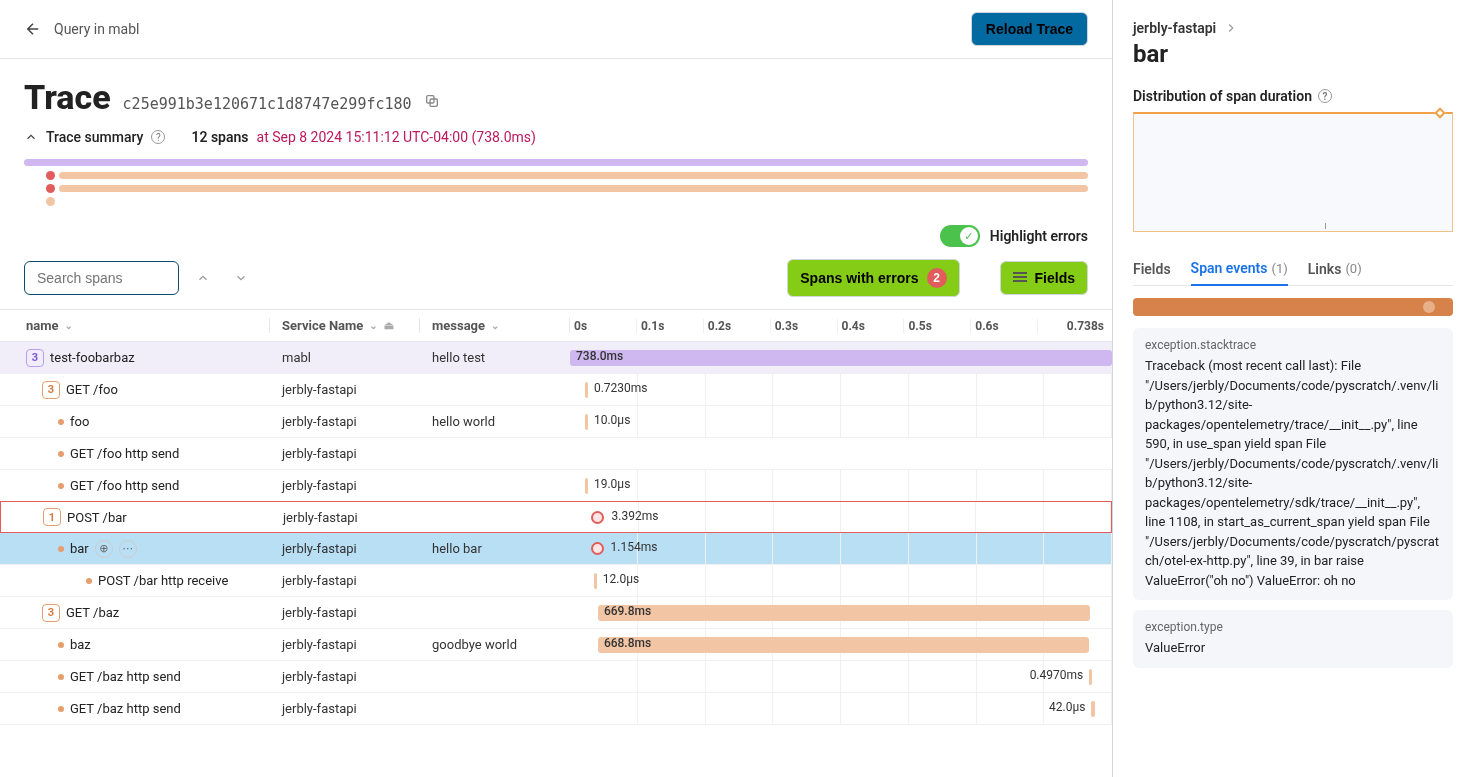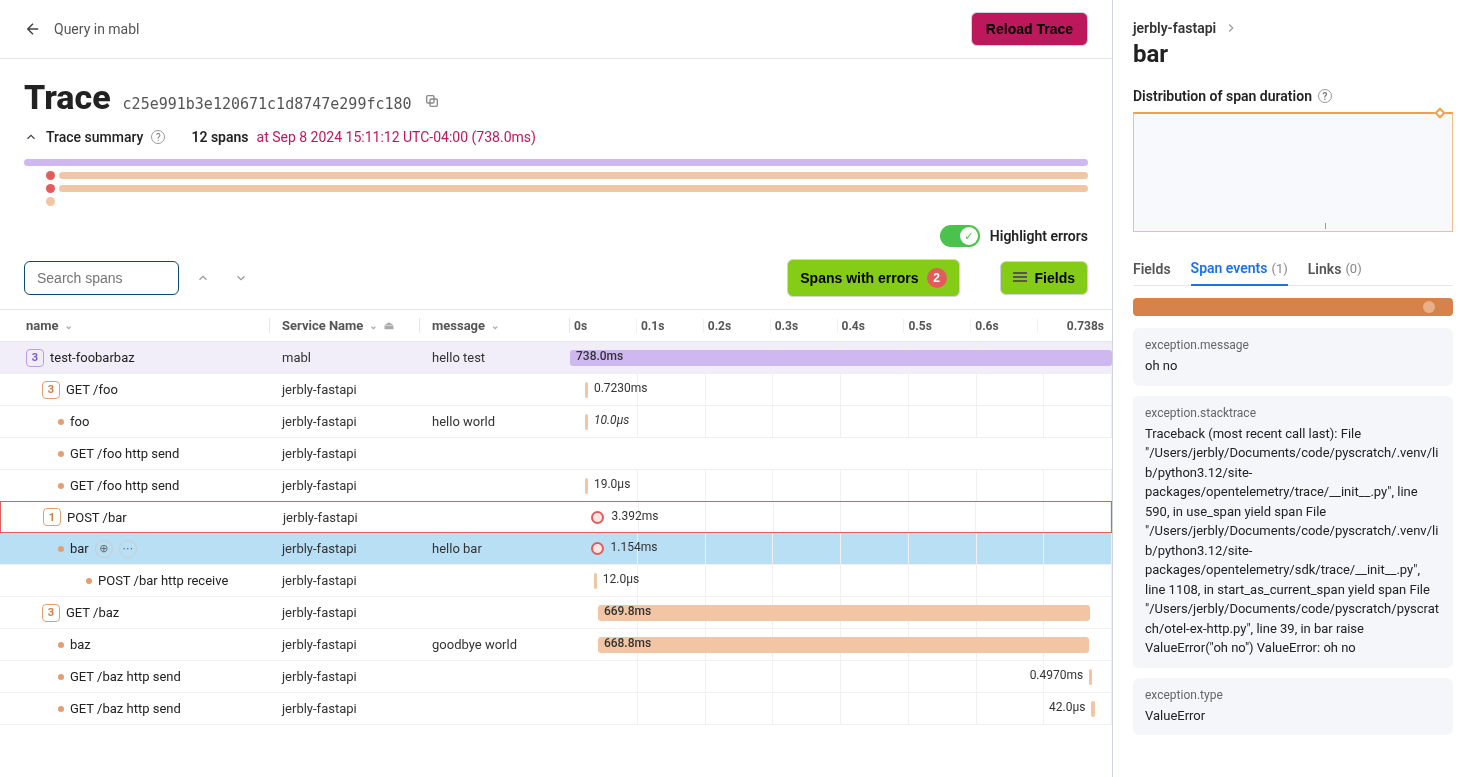--- a/index.html
+++ b/index.html
@@ -12,21 +12,21 @@
   height: 777px;
   overflow: hidden;
 }
 .main { flex: 1; border-right: 1px solid #d0d5dd; display: flex; flex-direction: column; overflow: hidden; }
 .sidebar { width: 350px; padding: 20px 10px 20px 20px; overflow-y: auto; }
 
 
 .topbar { display: flex; align-items: center; padding: 12px 24px; border-bottom: 1px solid #e4e7ec; }
 .back-icon { margin-right: 12px; cursor: pointer; }
 .crumb { color: #555; font-size: 14px; }
-.reload-btn { margin-left: auto; border: 1px solid #d0d5dd; background: #be185d; padding: 8px 14px; border-radius: 6px; font-weight: 600; cursor: pointer; font-size: 14px; }
+.reload-btn { margin-left: auto; border: 1px solid #d0d5dd; background: #0369a1; padding: 8px 14px; border-radius: 6px; font-weight: 600; cursor: pointer; font-size: 14px; }
 
 
 .title-row { display: flex; align-items: baseline; gap: 12px; padding: 18px 24px 8px; }
 .title { font-size: 34px; font-weight: 800; }
 .trace-id { font-size: 15px; color: #555; font-family: monospace; }
 .copy-icon { color: #888; cursor: pointer; }
 
 
 .summary-row { display: flex; align-items: center; gap: 8px; padding: 4px 24px 8px; font-size: 14px; }
 .caron { color: #444; cursor: pointer; }
@@ -293,21 +293,21 @@
               <div></div>
               <div></div>
               <div></div>
               <div></div>
               <div></div>
               <div></div>
               <div></div>
               <div></div>
             </div>
             <div class="bar-segment peach" style="left: 2.71003%; width: 0.6%;"></div>
-            <div class="bar-label" style="left: calc(3.31003% + 6px); font-style: italic;">10.0µs</div>
+            <div class="bar-label" style="left: calc(3.31003% + 6px);">10.0µs</div>
           </div>
         </div>
         <div class="span-row">
           <div class="cell-name indent-2">
             <span class="tree-dot"></span>
             <span>GET /foo http send</span>
           </div>
           <div class="cell-svc">jerbly-fastapi</div>
           <div class="cell-msg"></div>
         </div>
@@ -527,24 +527,20 @@
         <span>Links</span>
         <span class="tab-count">(0)</span>
       </div>
   </div>
 
   <div class="event-bar">
     <div class="event-dot"></div>
   </div>
 
   <div class="kv-block">
-    <div class="kv-key">exception.message</div>
-    <div class="kv-val">oh no</div>
-  </div>
-  <div class="kv-block">
     <div class="kv-key">exception.stacktrace</div>
     <div class="kv-val">Traceback (most recent call last): File "/Users/jerbly/Documents/code/pyscratch/.venv/lib/python3.12/site-packages/opentelemetry/trace/__init__.py", line 590, in use_span yield span File "/Users/jerbly/Documents/code/pyscratch/.venv/lib/python3.12/site-packages/opentelemetry/sdk/trace/__init__.py", line 1108, in start_as_current_span yield span File "/Users/jerbly/Documents/code/pyscratch/pyscratch/otel-ex-http.py", line 39, in bar raise ValueError("oh no") ValueError: oh no</div>
   </div>
   <div class="kv-block">
     <div class="kv-key">exception.type</div>
     <div class="kv-val">ValueError</div>
   </div>
 </div>
 
 </body></html>

